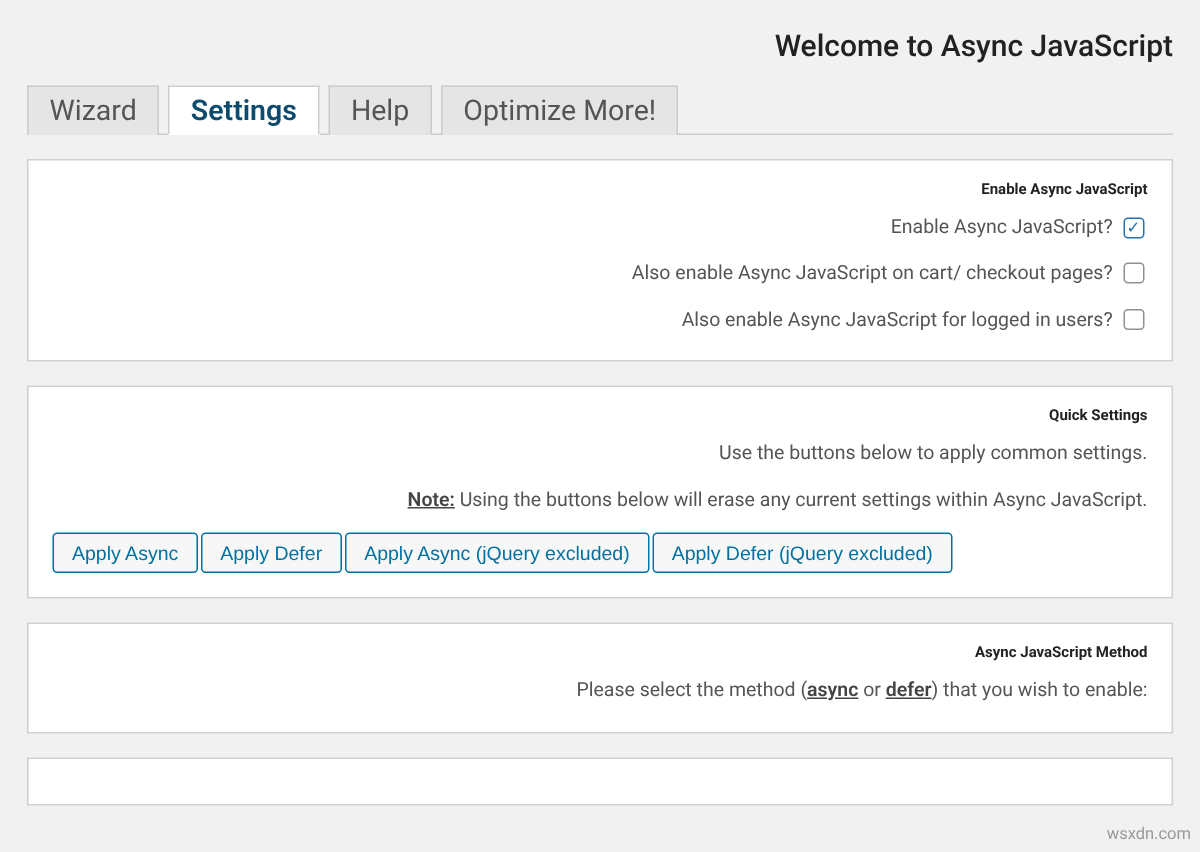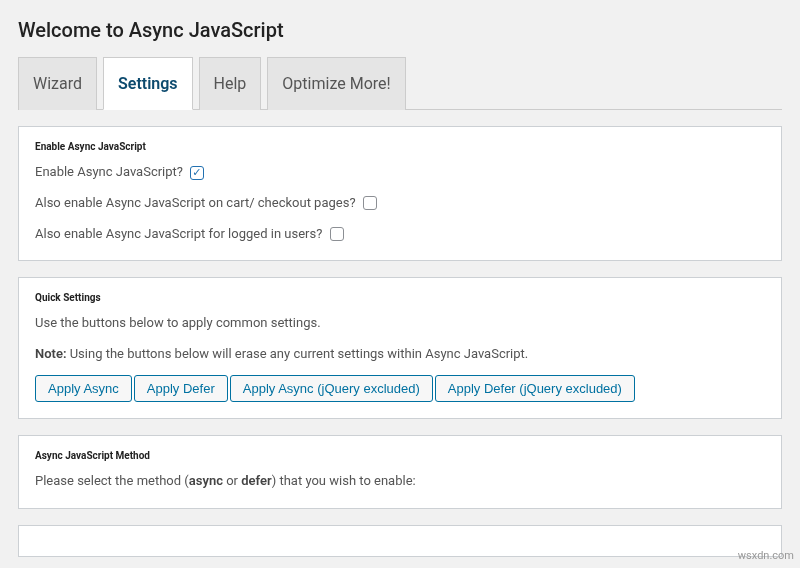--- a/index.html
+++ b/index.html
@@ -1,39 +1,39 @@
 <!DOCTYPE html>
 <html><head>
   <meta charset="utf-8">
   <style>
-    * { box-sizing: border-box; margin: 0; padding: 0; }
+    * { box-sizing: border-box; margin: 0; padding: 0; text-align: right; }
     body {
       font-family: -apple-system, BlinkMacSystemFont, "Segoe UI", Roboto, Arial, sans-serif;
       background: #f1f1f1;
       color: #3c434a;
       font-size: 13px;
       padding: 10px 18px;
     }
     h1.page-title {
       font-size: 20px;
       font-weight: 500;
       color: #222;
       margin: 8px 0 14px 0;
     }
     .tabs {
       display: flex;
       gap: 6px;
       border-bottom: 1px solid #ccc;
       margin-bottom: 16px;
     }
     .tab {
-      padding: 16px 14px;
+      padding: 4px 14px;
       background: #e5e5e5;
       color: #555;
-      font-size: 16px;
+      font-size: 19px;
       cursor: pointer;
       border: 1px solid #ccc;
       border-bottom: none;
       position: relative;
       top: 1px;
     }
     .tab.active {
       background: #fff;
       color: #0c4a6e;
       font-weight: 600;
@@ -105,21 +105,21 @@
       border: 1px solid #0071a1;
       color: #0071a1;
       background: #f7f7f7;
       padding: 5px 12px;
       font-size: 13px;
       border-radius: 3px;
       cursor: pointer;
     }
     .btn-row { display: flex; gap: 2px; flex-wrap: wrap; }
     .radio-label { margin-right: 10px; cursor: pointer; }
-    strong { font-weight: 600; color: #444; }
+    strong { font-weight: 600; color: #444; text-decoration: underline; }
     .watermark {
       position: fixed;
       bottom: 6px; right: 6px;
       font-size: 11px;
       color: #999;
       margin-left: 36px;
     }
   </style>
 </head>
 <body>

